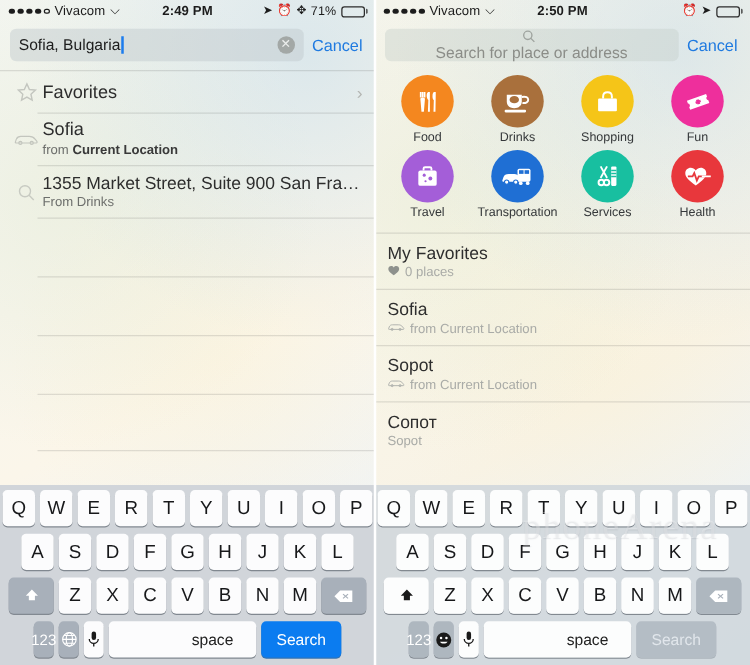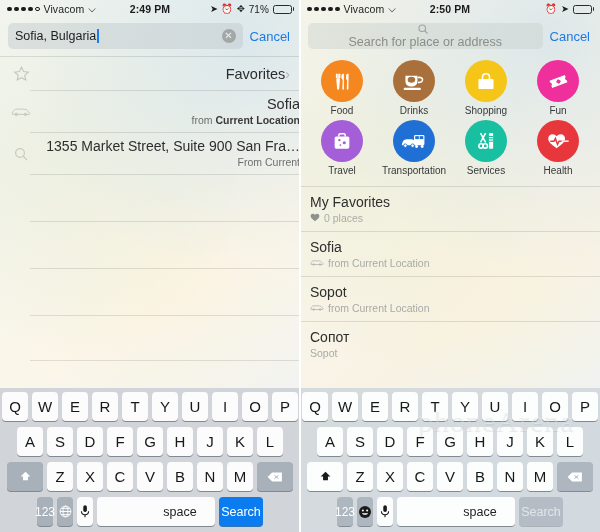--- a/index.html
+++ b/index.html
@@ -57,21 +57,21 @@
   .caret { display:inline-block; width:1.5px; height:14px; background:#1c7ced; margin-left:1px; vertical-align:-3px; }
   .clearbtn {
     margin-left: auto; width: 14px; height: 14px; border-radius: 50%;
     background: #a3a8a6; color: #eceeed; font-size: 10px; line-height: 14px; text-align: center;
     font-family: "DejaVu Sans", sans-serif;
   }
   .cancel { color: #1f7ae0; font-size: 13px; padding-right: 2px; }
 
   
   .list { position: relative; z-index: 5; }
-  .row { position: relative; display: flex; align-items: center; min-height: 33px; padding-left: 8px; text-align: right; }
+  .row { position: relative; display: flex; align-items: center; min-height: 33px; padding-left: 8px; }
   .row .ico { width: 26px; min-width: 26px; display: flex; justify-content: center; align-items: center; opacity: .45; }
   .row .txt { flex: 1; padding: 5px 0; }
   .sep { height: 1px; background: rgba(60,60,60,.14); margin-left: 30px; }
   .sep.full { margin-left: 0; }
   .t1 { font-size: 14px; color: #2d2d2d; line-height: 17px; }
   .t1.big { font-size: 14.5px; }
   .t2 { font-size: 10.5px; color: #6d6f6c; line-height: 14px; }
   .t2 b { color: #3a3a3a; font-weight: bold; }
   .chev { color: #b3b5b2; font-size: 14px; padding-right: 10px; }
   .emptyrow { height: 46px; }
@@ -102,21 +102,21 @@
     background: #fcfcfd; border-radius: 4px; box-shadow: 0 1px 0 rgba(115,122,130,.85);
     font-size: 15px; color: #17181a; display: flex; align-items: center; justify-content: center;
     height: 29px; width: 26px;
   }
   .kb.glass .key { background: rgba(255,255,255,.93); }
   .key.grey { background: #a8b0ba; box-shadow: 0 1px 0 rgba(110,118,126,.8); color:#fff; }
   .kb.glass .key.grey { background: rgba(167,176,186,.85); }
   .key.wide { width: 36px; }
   .key.fn { width: 16px; font-size: 12px; }
   .key.space { flex: 1; font-size: 12.5px; color: #222; max-width: 118px; padding-left: 48px; }
-  .key.search { width: 44px; background: #0b7cf0; color: #fff; font-size: 12.5px; box-shadow: 0 1px 0 rgba(10,90,170,.8); }
+  .key.search { width: 64px; background: #0b7cf0; color: #fff; font-size: 12.5px; box-shadow: 0 1px 0 rgba(10,90,170,.8); }
   .key.search.off { background: rgba(160,170,180,.6); color: rgba(240,244,248,.75); box-shadow: 0 1px 0 rgba(130,140,150,.5); }
   .kb .r2 { padding: 0 13px; }
   .kb .r3 { gap: 4px; }
   .key.shiftw { background: #a8b0ba; color: #fff; }
   .kb.glass .key.shiftw { background: rgba(255,255,255,.93); color: #1a1a1a; }
 
   .watermark {
     position: absolute; z-index: 30; left: 418px; top: 404px;
     font-size: 30px; color: rgba(255,255,255,.30); letter-spacing: 1px;
     font-family: "Liberation Serif", serif; pointer-events: none;
@@ -194,21 +194,21 @@
 
       <div class="row">
         <span class="ico">
           <svg width="16" height="16" viewBox="0 0 24 24" fill="none" stroke="#9a9c99" stroke-width="1.7">
               <circle cx="10.5" cy="10.5" r="6.6"></circle>
               <line x1="15.4" y1="15.4" x2="21" y2="21"></line>
             </svg>
         </span>
         <span class="txt">
           <div class="t1">1355 Market Street, Suite 900 San Fra…</div>
-          <div class="t2">From Current</div>
+          <div class="t2">From Drinks</div>
         </span>
       </div>
       <div class="sep"></div>
 
       <div class="emptyrow"></div>
       <div class="sep"></div>
       <div class="emptyrow"></div>
       <div class="sep"></div>
       <div class="emptyrow"></div>
       <div class="sep"></div>

